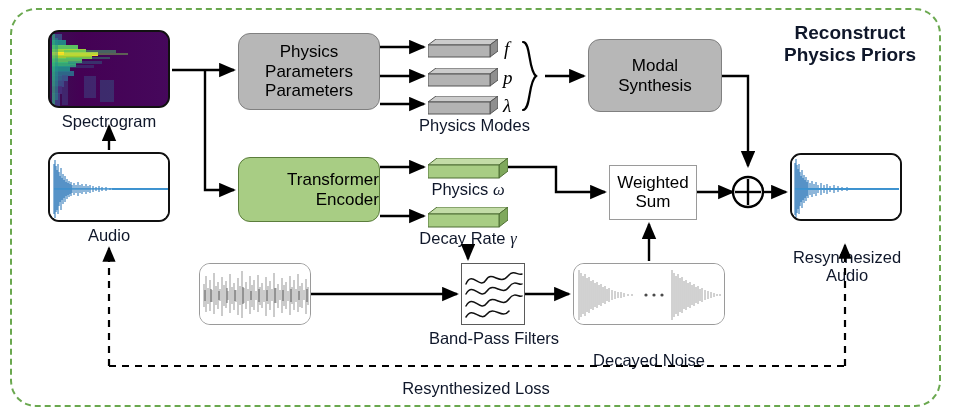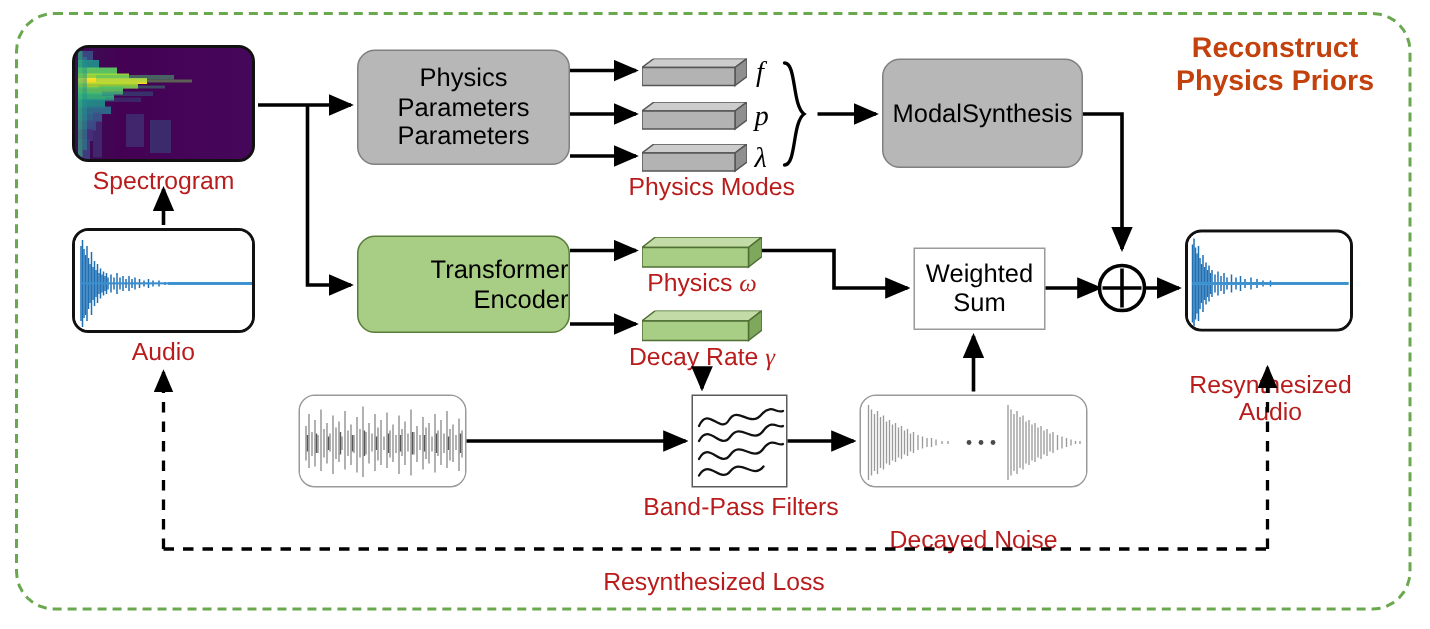--- a/index.html
+++ b/index.html
@@ -26,21 +26,21 @@
     border-radius: 26px;
     box-sizing: border-box;
   }
   .title {
     position: absolute;
     left: 760px; top: 22px;
     width: 180px;
     text-align: center;
     font-size: 19px;
     font-weight: bold;
-    color: #c2410c;
+    color: #0f172a;
     line-height: 1.18;
   }
   
   .box {
     position: absolute;
     box-sizing: border-box;
     display: flex;
     align-items: center;
     justify-content: center;
     text-align: center;
@@ -86,21 +86,21 @@
   }
   .media-soft {
     border: 1.6px solid #9a9a9a;
     border-radius: 11px;
     background: #fff;
   }
   .caption {
     position: absolute;
     text-align: center;
     font-size: 16.5px;
-    color: #b91c1c;
+    color: #0f172a;
     line-height: 1.1;
     white-space: nowrap;
   }
   .caption.wrap { white-space: normal; margin-top: 24px; }
   
   .bar3d { position: absolute; }
   .sym {
     position: absolute;
     font-family: "Liberation Serif", serif;
     font-style: italic;
@@ -247,21 +247,21 @@
       <rect x="0" y="6" width="62" height="12" fill="#b3b3b3" stroke="#555" stroke-width="1"></rect>
     </svg>
   </div>
 
   <div class="sym" style="left:504px; top:38px;">f</div>
   <div class="sym" style="left:503px; top:67px;">p</div>
   <div class="sym" style="left:503px; top:95px;">λ</div>
 
   <div class="caption" style="left:402px; top:116px; width:145px;">Physics Modes</div>
 
-  <div class="box box-gray" style="left:588px; top:39px; width:134px; height:73px; ">
+  <div class="box box-gray" style="left:588px; top:39px; width:134px; height:73px; flex-direction:column;">
     <span>Modal</span>
     <span>Synthesis</span>
   </div>
 
   <div class="bar3d" style="left:428px; top:158px;">
     <svg width="80" height="22" viewBox="0 0 80 22">
       <polygon points="0,7 9,0 80,0 71,7" fill="#c3dca7" stroke="#4f6f34" stroke-width="1"></polygon>
       <polygon points="71,7 80,0 80,13 71,20" fill="#7fa85c" stroke="#4f6f34" stroke-width="1"></polygon>
       <rect x="0" y="7" width="71" height="13" fill="#a8cd84" stroke="#4f6f34" stroke-width="1"></rect>
     </svg>

